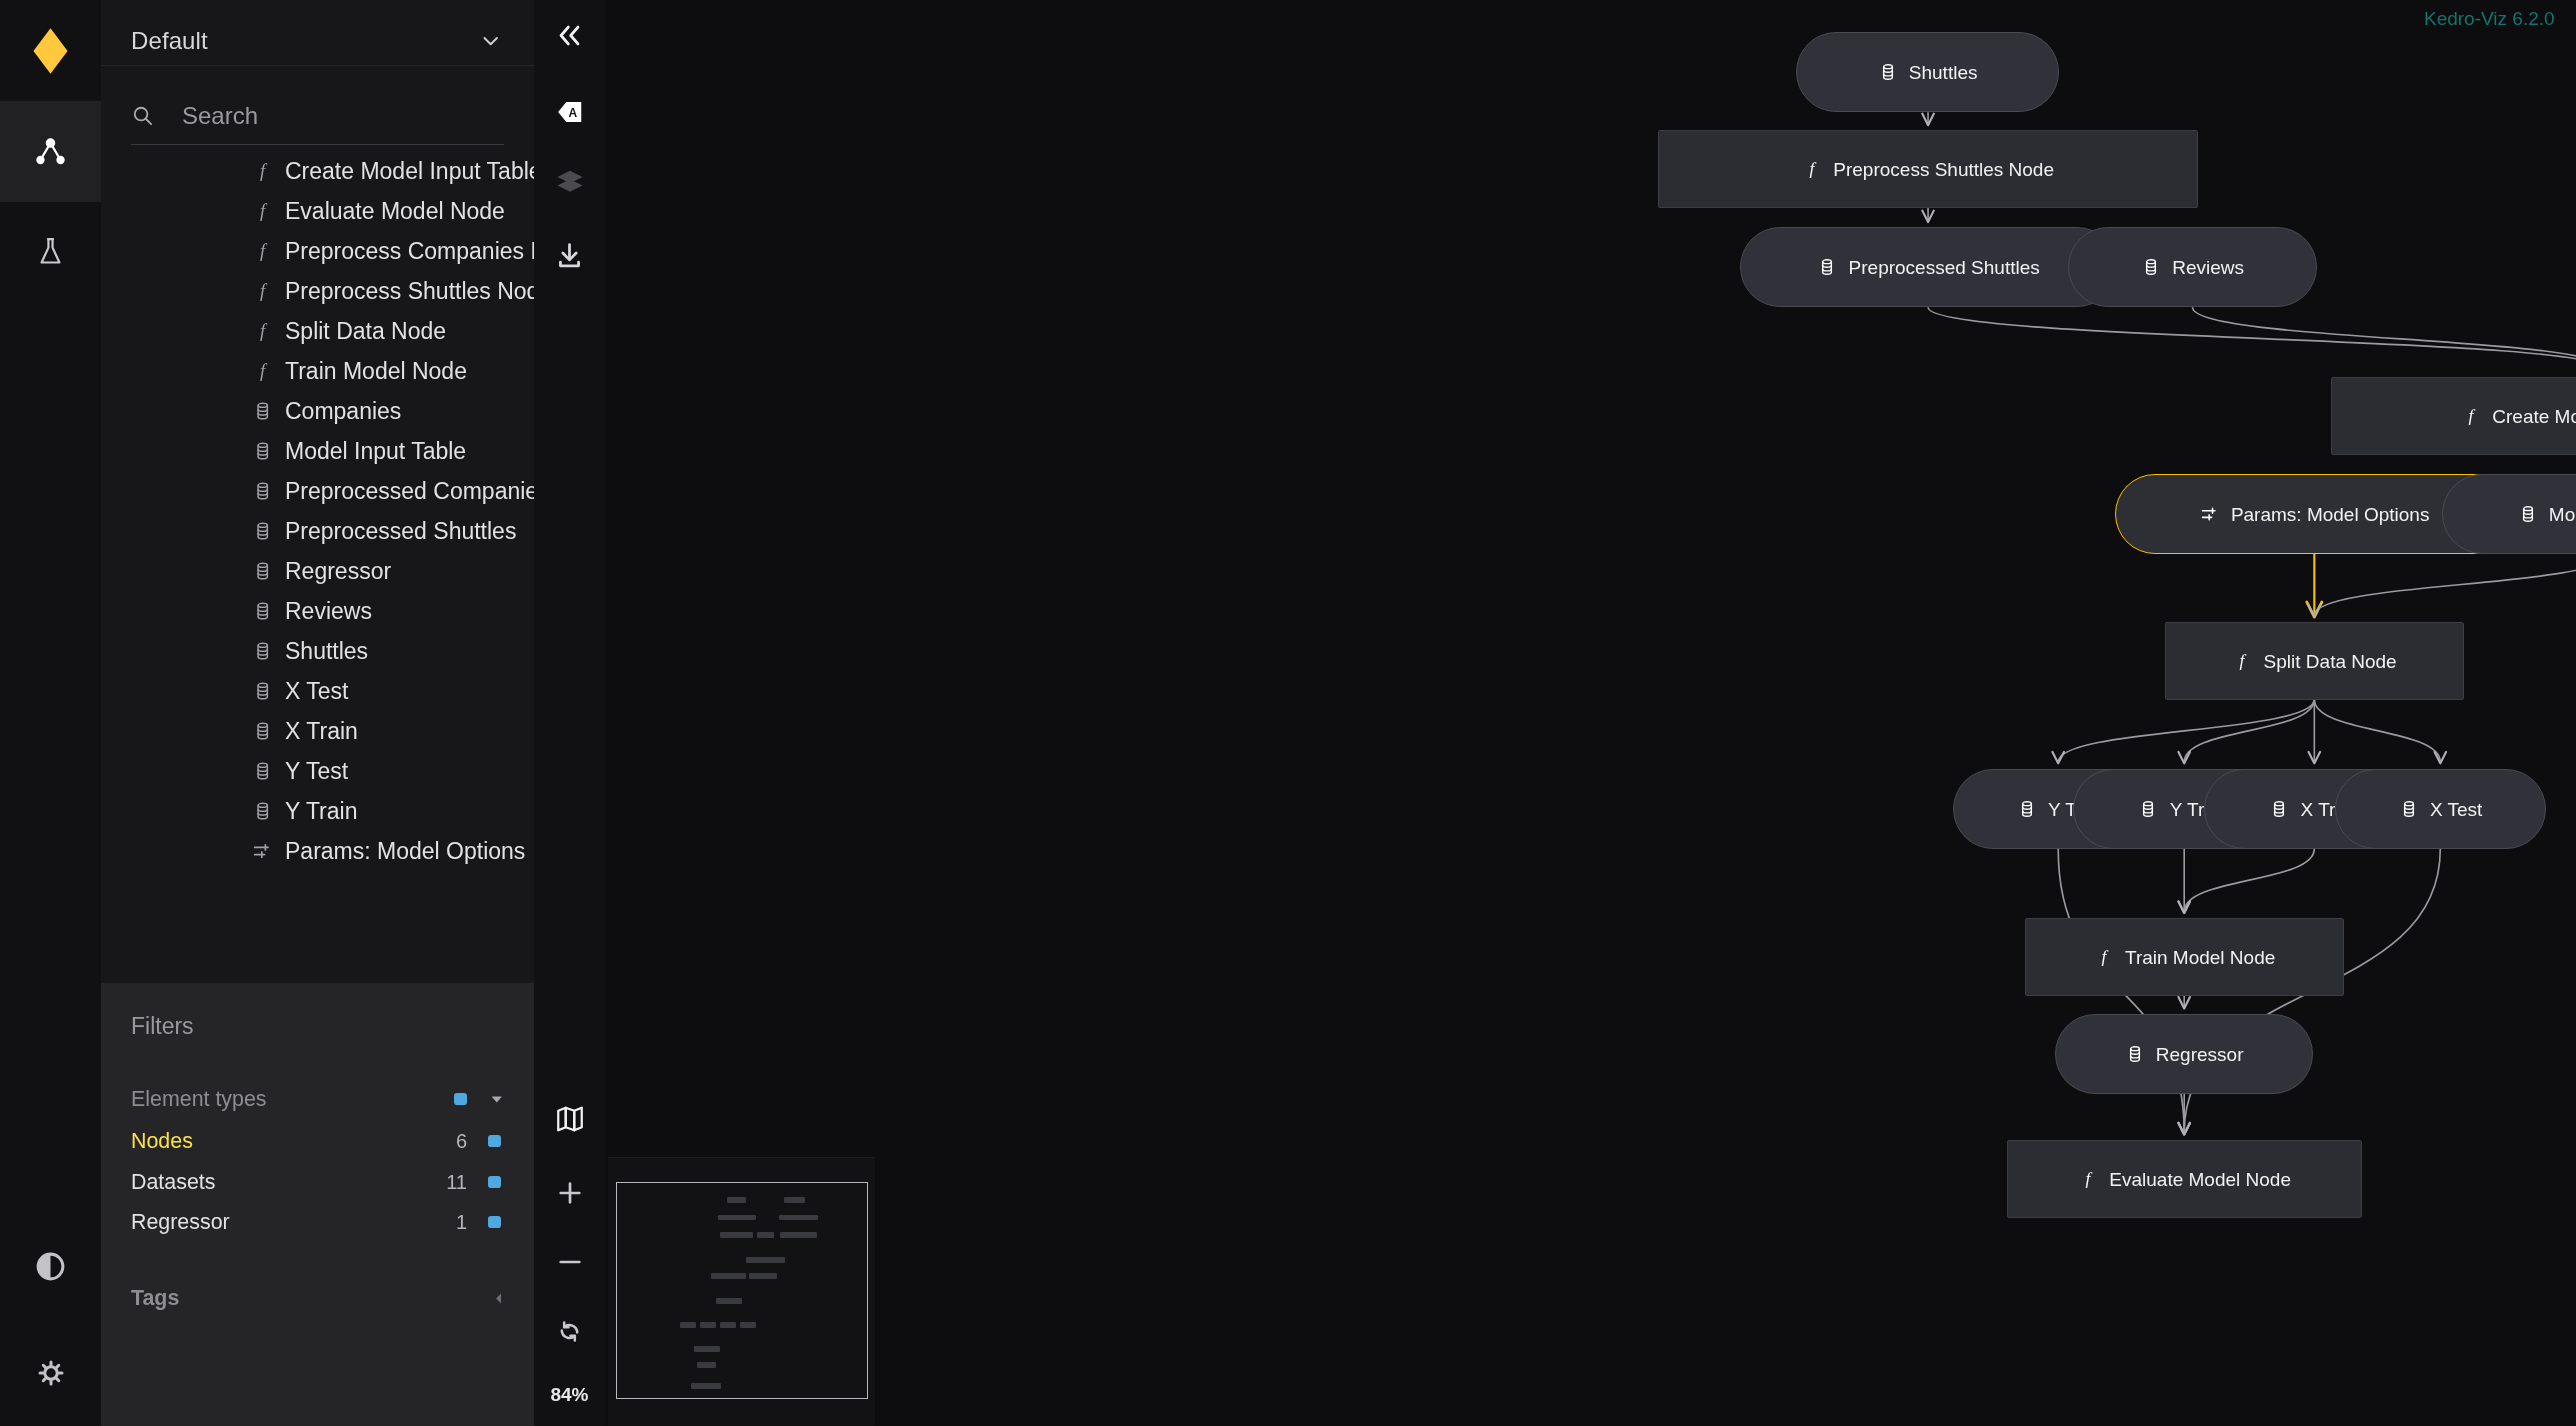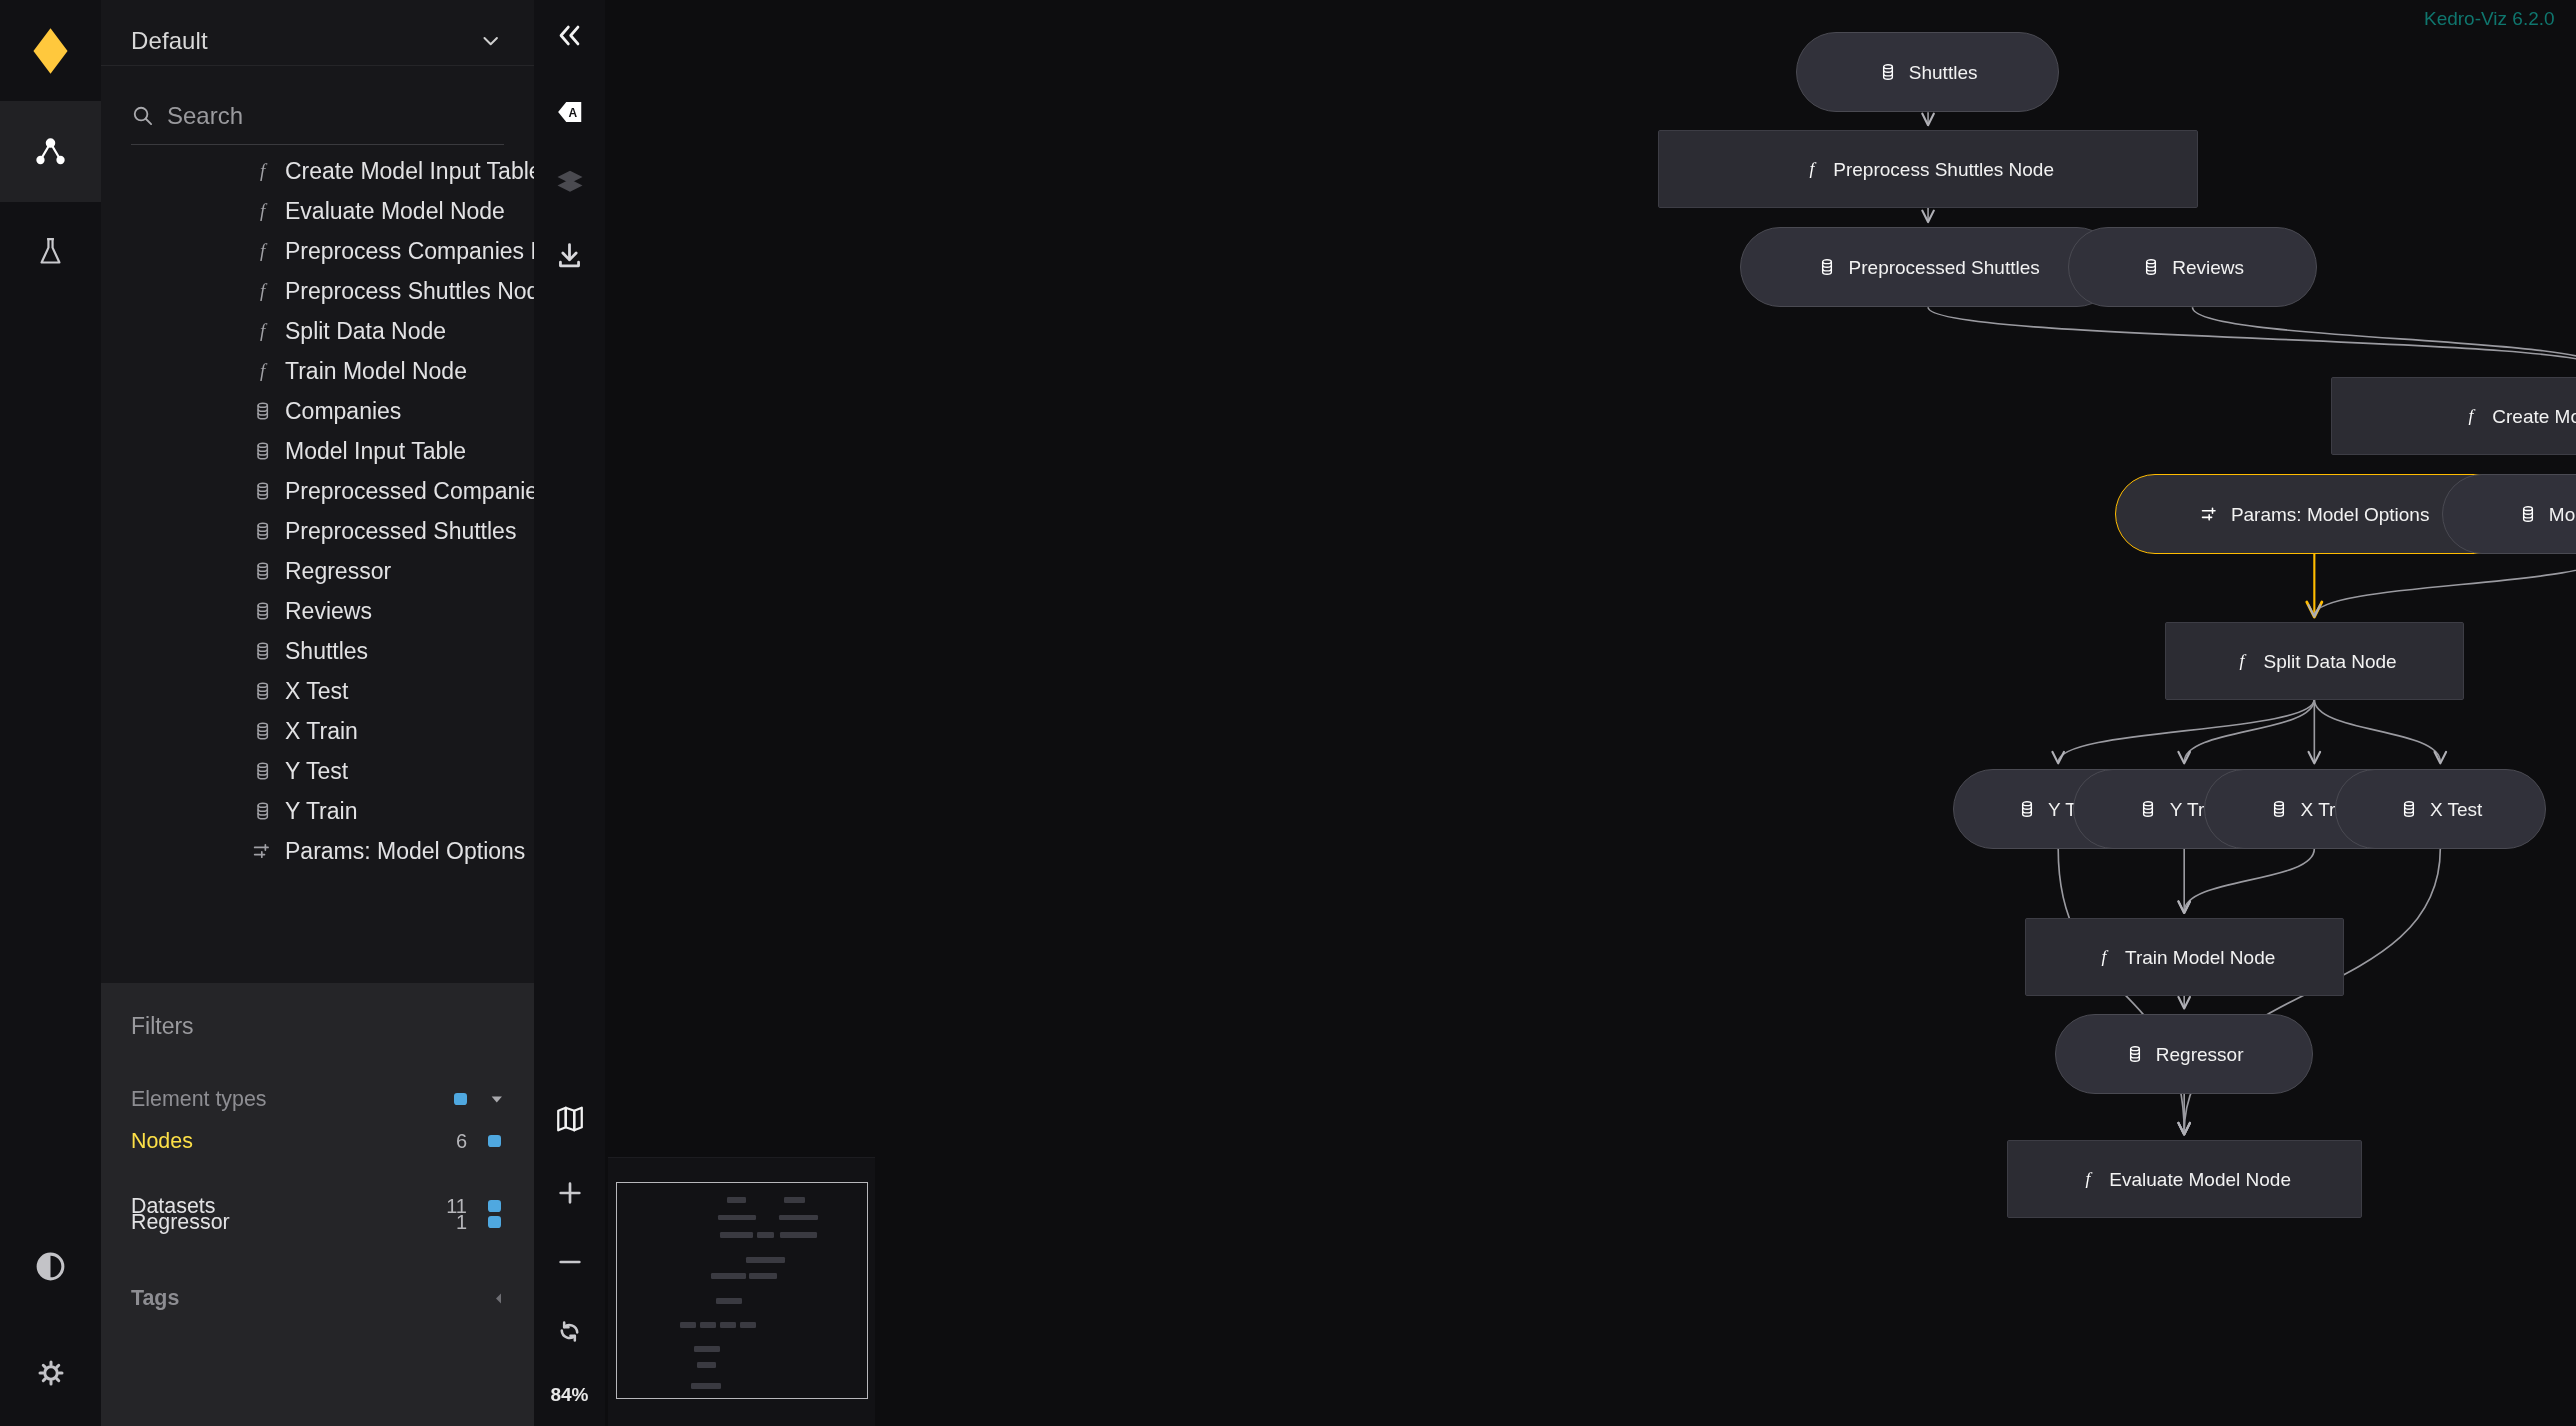--- a/index.html
+++ b/index.html
@@ -40,21 +40,21 @@
     display: flex; align-items: center; padding: 16px 33px 0 30px;
     cursor: pointer;
   }
   .sb-header-label {
     flex: 1; color: #d8d8d8; font-size: 24px; letter-spacing: 0.1px;
   }
   .sb-chevron { color: #cfcfcf; display:flex; }
 
   .sb-search {
     position: absolute; left: 30px; top: 87px; width: 373px; height: 58px;
-    display: flex; align-items: center; gap: 13px;
+    display: flex; align-items: center; gap: 28px;
     border-bottom: 0.6px solid #3a3a3e;
   }
   .sb-search-icon { color: #a9a9ad; display:flex; flex:0 0 auto; }
   .sb-search-input {
     flex: 1; background: transparent; border: 0; outline: none;
     color: #e6e6e6; font-size: 24px;
     font-family: "Liberation Sans", "DejaVu Sans", sans-serif;
   }
   .sb-search-input::placeholder { color: #9a9a9e; }
 
@@ -391,21 +391,21 @@
               <svg width="17.6" height="17.6" viewBox="0 0 24 24">
                 <path d="M5 9 L12 17 L19 9 Z" fill="#a9a9ad"></path>
               </svg>
             </span>
           </div>
           <div class="filter-row" style="top: 138px;">
             <span class="filter-name" style="color: #fde047;">Nodes</span>
             <span class="filter-count">6</span>
             <span class="filter-dot" style="background: rgb(79, 168, 224);"></span>
           </div>
-          <div class="filter-row" style="top: 179px; margin-top: 24px;">
+          <div class="filter-row" style="top: 179px;">
             <span class="filter-name" style="color: rgb(226, 226, 228);">Datasets</span>
             <span class="filter-count">11</span>
             <span class="filter-dot" style="background: rgb(79, 168, 224);"></span>
           </div>
           <div class="filter-row" style="top: 219px;">
             <span class="filter-name" style="color: rgb(226, 226, 228);">Regressor</span>
             <span class="filter-count">1</span>
             <span class="filter-dot" style="background: rgb(79, 168, 224);"></span>
           </div>
           <div class="filter-row" style="top: 295px; font-weight: bold;">

